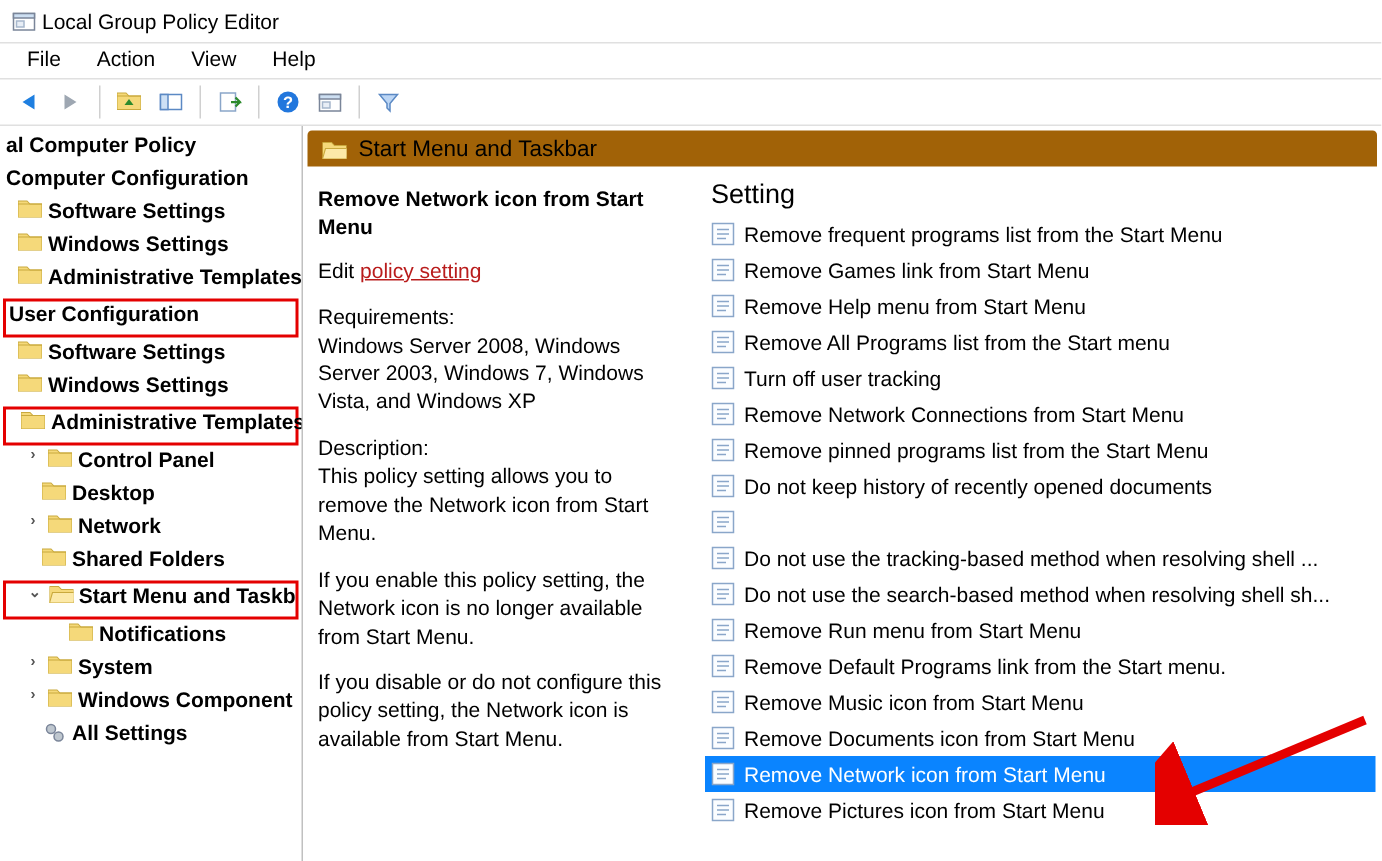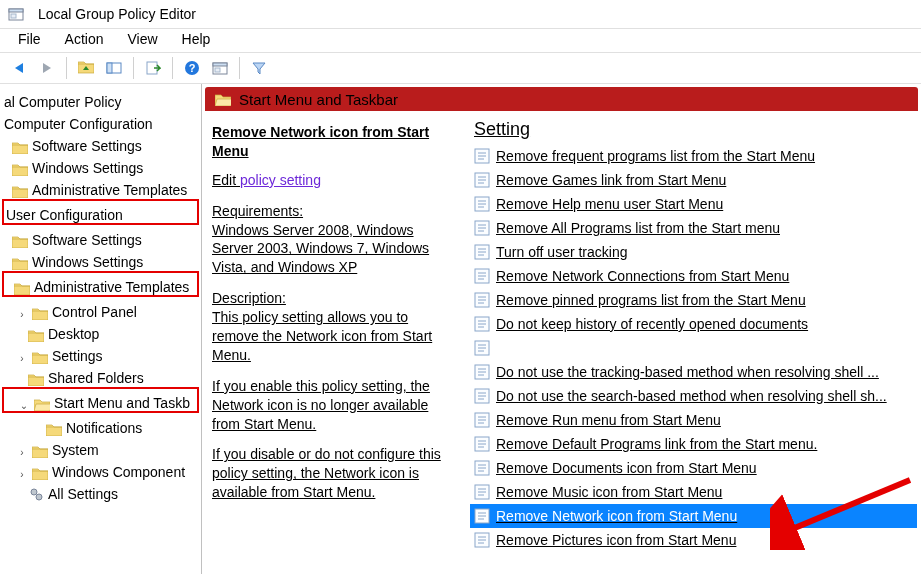--- a/index.html
+++ b/index.html
@@ -1,43 +1,43 @@
 <!DOCTYPE html>
 <html><head>
 <meta charset="utf-8">
 <style>
   * { box-sizing: border-box; margin: 0; padding: 0; }
   body { font-family: "Segoe UI", Tahoma, sans-serif; font-size: 14px; color: #000; background: #fff; width: 921px; height: 574px; overflow: hidden; position: relative; }
   
-  .titlebar { display: flex; align-items: center; padding: 4px 8px; height: 28px; gap: 14px; }
+  .titlebar { display: flex; align-items: center; padding: 4px 8px; height: 28px; gap: 4px; }
   .app-icon { width: 16px; height: 16px; }
   
   .menubar { display: flex; height: 24px; align-items: flex-start; padding: 0 8px; gap: 4px; border-top: 1px solid #e0e0e0; }
   .menu-item { padding: 2px 10px; cursor: default; }
   
   .toolbar { display: flex; height: 32px; align-items: center; padding: 2px 6px; gap: 2px; border-top: 1px solid #e0e0e0; border-bottom: 1px solid #e0e0e0; }
   .tool-btn { width: 26px; height: 24px; display: flex; align-items: center; justify-content: center; border: 1px solid transparent; }
   .tool-sep { width: 1px; height: 22px; background: #d0d0d0; margin: 0 4px; }
   
   .workspace { display: flex; height: calc(574px - 28px - 24px - 32px); }
   
   .tree-pane { width: 202px; border-right: 1px solid #c0c0c0; overflow: hidden; padding: 4px 2px; }
-  .tree-line { display: flex; align-items: flex-end; height: 22px; white-space: nowrap; cursor: default; gap: 4px; padding-left: 2px; }
+  .tree-line { display: flex; align-items: flex-start; height: 22px; white-space: nowrap; cursor: default; gap: 4px; padding-left: 2px; font-weight: bold; }
   .tree-toggle { width: 12px; text-align: center; color: #555; font-size: 10px; }
   .folder-icon { width: 16px; height: 13px; flex-shrink: 0; }
   .redbox { border: 2.5px solid #e40000; margin: 1px 0; }
   
   .detail-pane { flex: 1; display: flex; flex-direction: column; }
-  .tab-header { background: #b91c1c; height: 24px; display: flex; align-items: center; padding-left: 10px; gap: 8px; margin: 3px 3px 0 3px; border-top-left-radius: 3px; border-top-right-radius: 3px; }
-  
-  .detail-body { display: flex; flex: 1; padding: 6px 4px; gap: 4px; text-decoration: underline; }
+  .tab-header { background: #a16207; height: 24px; display: flex; align-items: center; padding-left: 10px; gap: 8px; margin: 3px 3px 0 3px; border-top-left-radius: 3px; border-top-right-radius: 3px; }
+  
+  .detail-body { display: flex; flex: 1; padding: 6px 4px; gap: 4px; }
   .desc-col { width: 260px; padding: 6px 8px 6px 6px; font-size: 14px; line-height: 1.35; }
   .desc-col .policy-name { font-weight: bold; margin-bottom: 10px; }
   .desc-col p { margin-bottom: 12px; }
-  .desc-col a { color: #6d28d9; text-decoration: underline; }
+  .desc-col a { color: #b91c1c; text-decoration: underline; }
   
   .list-col { flex: 1; }
   .list-header { padding: 2px 4px 4px 4px; font-size: 18px; }
   .list-row { display: flex; align-items: center; height: 24px; gap: 6px; padding-left: 4px; cursor: default; white-space: nowrap; overflow: hidden; }
   .list-row.selected { background: #0a84ff; color: #fff; }
   .policy-icon { width: 16px; height: 16px; flex-shrink: 0; }
 
   
   .arrow-overlay { position: absolute; pointer-events: none; }
 </style>
@@ -200,21 +200,21 @@
         <svg class="folder-icon">
           <use href="#folder"></use>
         </svg>
         <span>Desktop</span>
       </div>
     <div class="tree-line" style="padding-left:14px">
         <span class="tree-toggle">›</span>
         <svg class="folder-icon">
           <use href="#folder"></use>
         </svg>
-        <span>Settings</span>
+        <span>Network</span>
       </div>
     <div class="tree-line" style="padding-left:26px">
         <svg class="folder-icon">
           <use href="#folder"></use>
         </svg>
         <span>Shared Folders</span>
       </div>
     <div class="redbox">
       <div class="tree-line" style="padding-left:14px">
           <span class="tree-toggle">⌄</span>
@@ -280,21 +280,21 @@
             <div class="list-row">
               <svg class="policy-icon">
                 <use href="#policy"></use>
               </svg>
               <span>Remove Games link from Start Menu</span>
             </div>
             <div class="list-row">
               <svg class="policy-icon">
                 <use href="#policy"></use>
               </svg>
-              <span>Remove Help menu user Start Menu</span>
+              <span>Remove Help menu from Start Menu</span>
             </div>
             <div class="list-row">
               <svg class="policy-icon">
                 <use href="#policy"></use>
               </svg>
               <span>Remove All Programs list from the Start menu</span>
             </div>
             <div class="list-row">
               <svg class="policy-icon">
                 <use href="#policy"></use>
@@ -345,27 +345,27 @@
             <div class="list-row">
               <svg class="policy-icon">
                 <use href="#policy"></use>
               </svg>
               <span>Remove Default Programs link from the Start menu.</span>
             </div>
             <div class="list-row">
               <svg class="policy-icon">
                 <use href="#policy"></use>
               </svg>
+              <span>Remove Music icon from Start Menu</span>
+            </div>
+            <div class="list-row">
+              <svg class="policy-icon">
+                <use href="#policy"></use>
+              </svg>
               <span>Remove Documents icon from Start Menu</span>
-            </div>
-            <div class="list-row">
-              <svg class="policy-icon">
-                <use href="#policy"></use>
-              </svg>
-              <span>Remove Music icon from Start Menu</span>
             </div>
             <div class="list-row selected">
               <svg class="policy-icon">
                 <use href="#policy"></use>
               </svg>
               <span>Remove Network icon from Start Menu</span>
             </div>
             <div class="list-row">
               <svg class="policy-icon">
                 <use href="#policy"></use>

